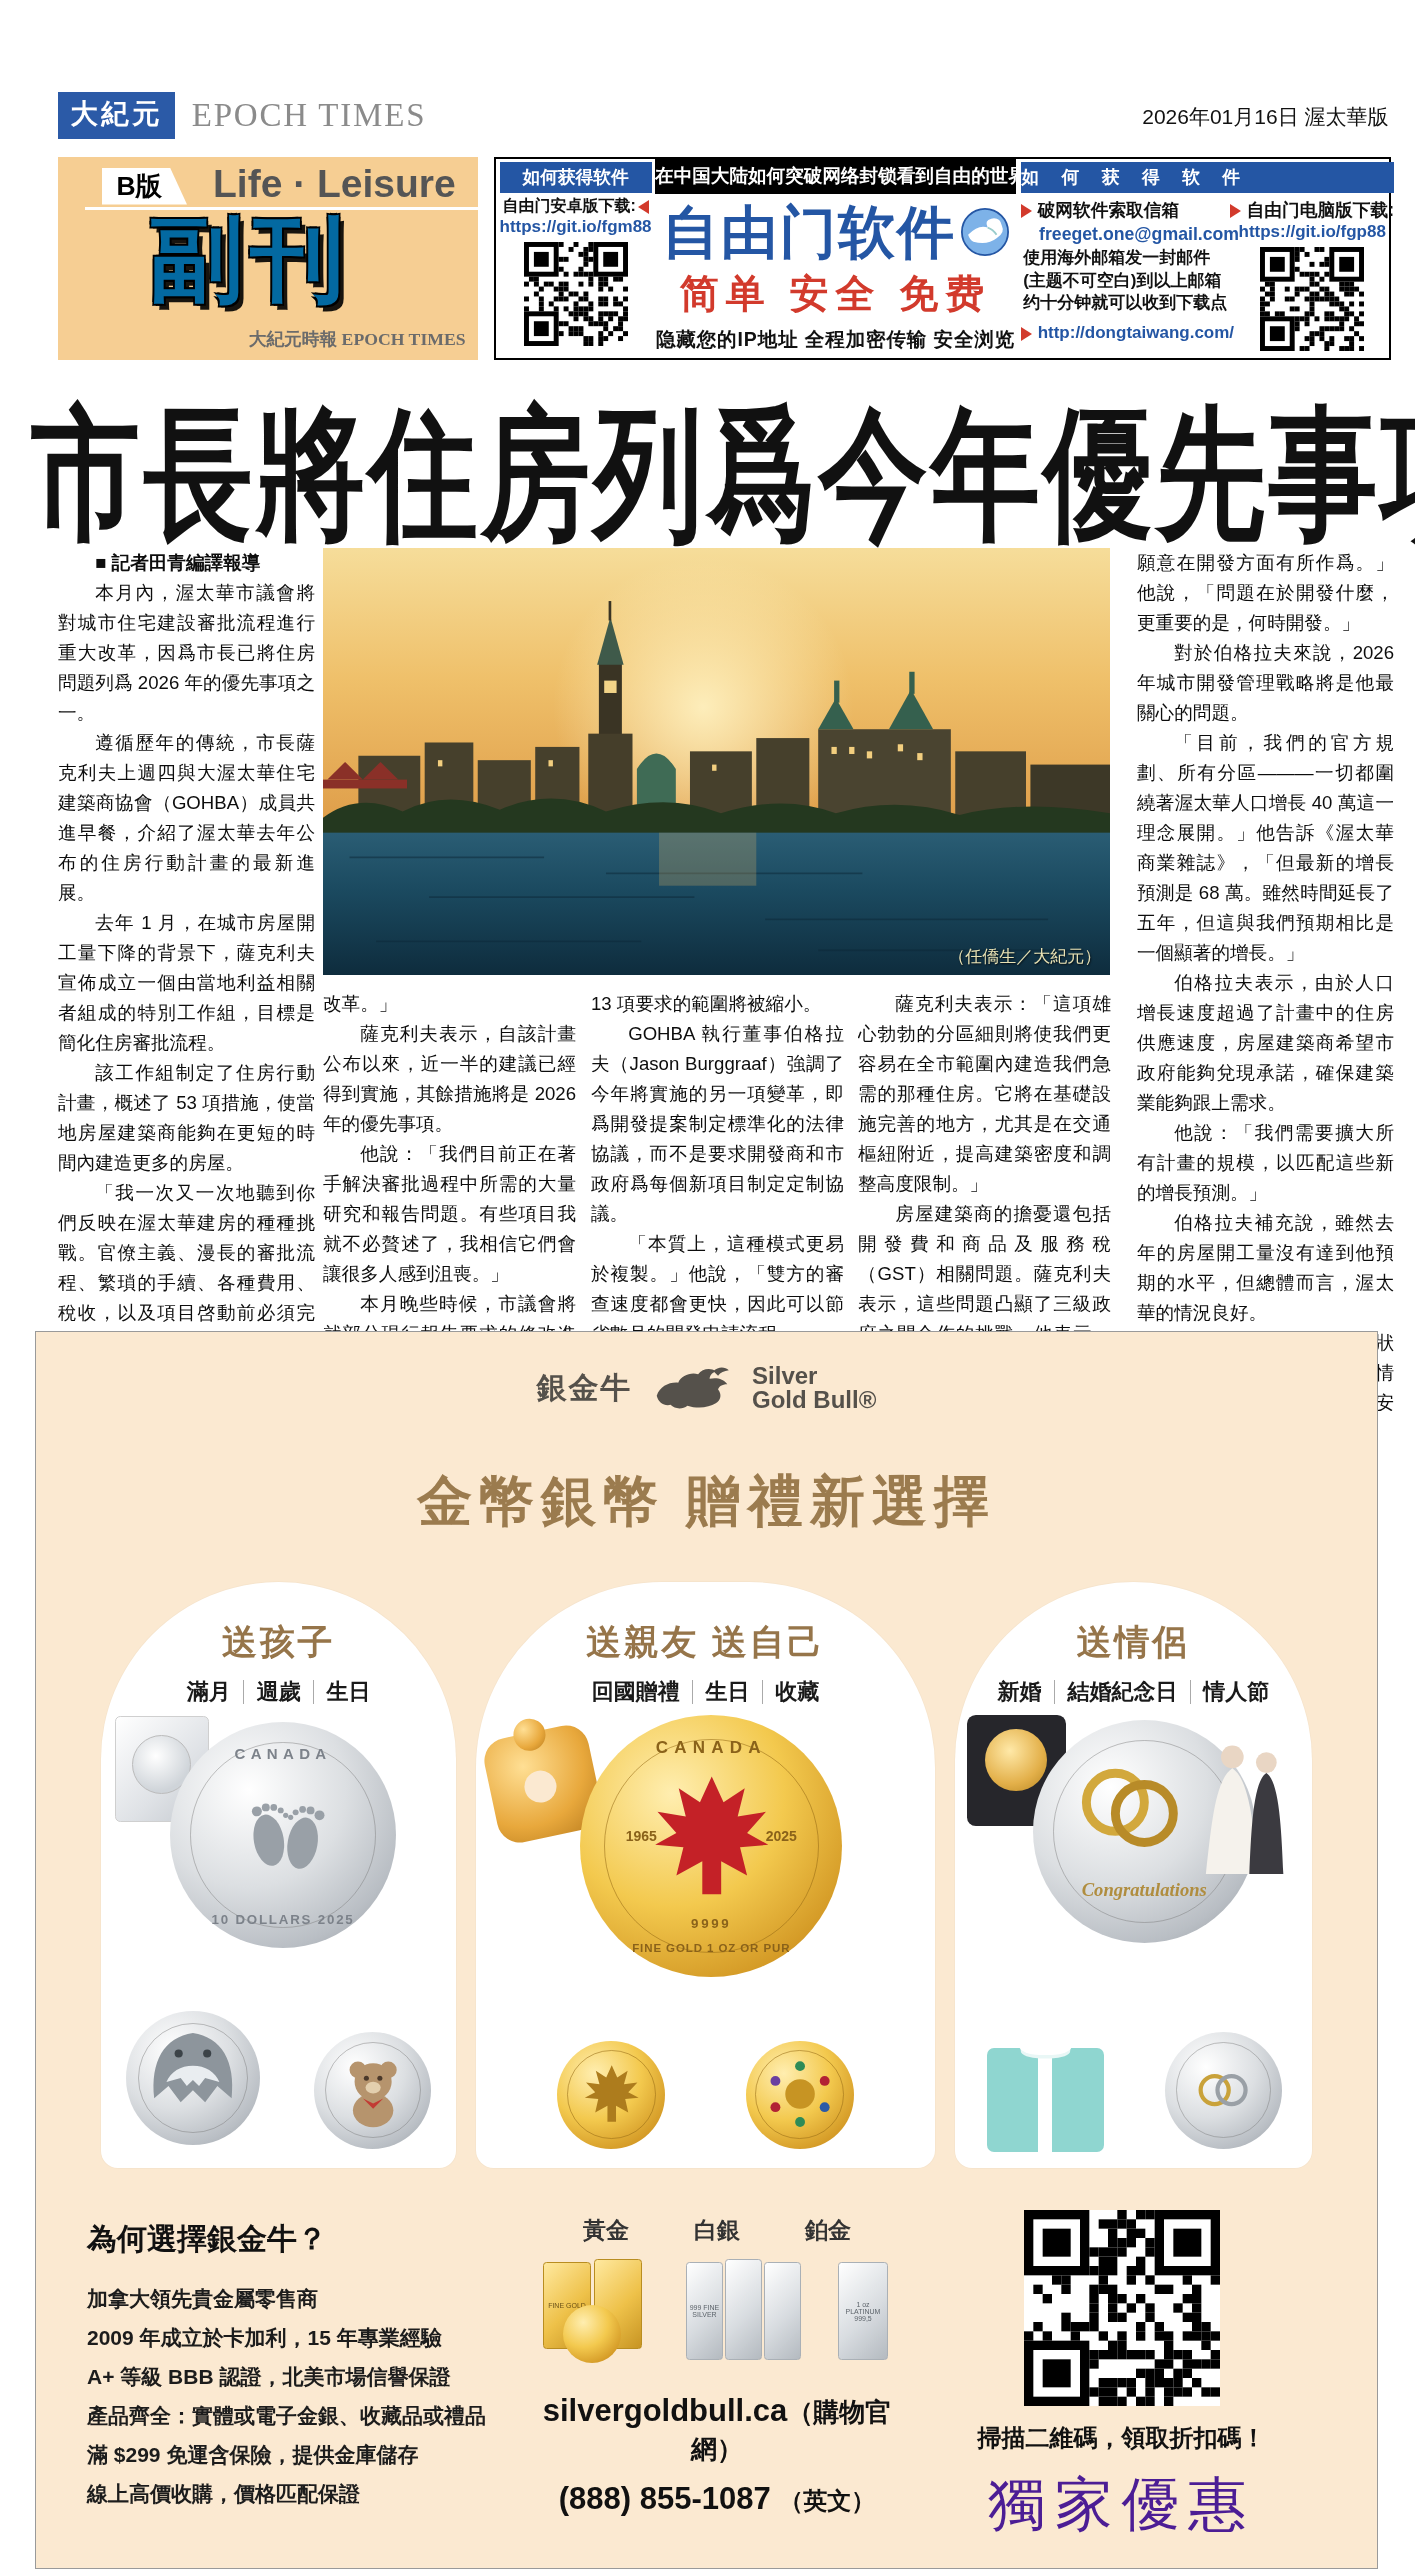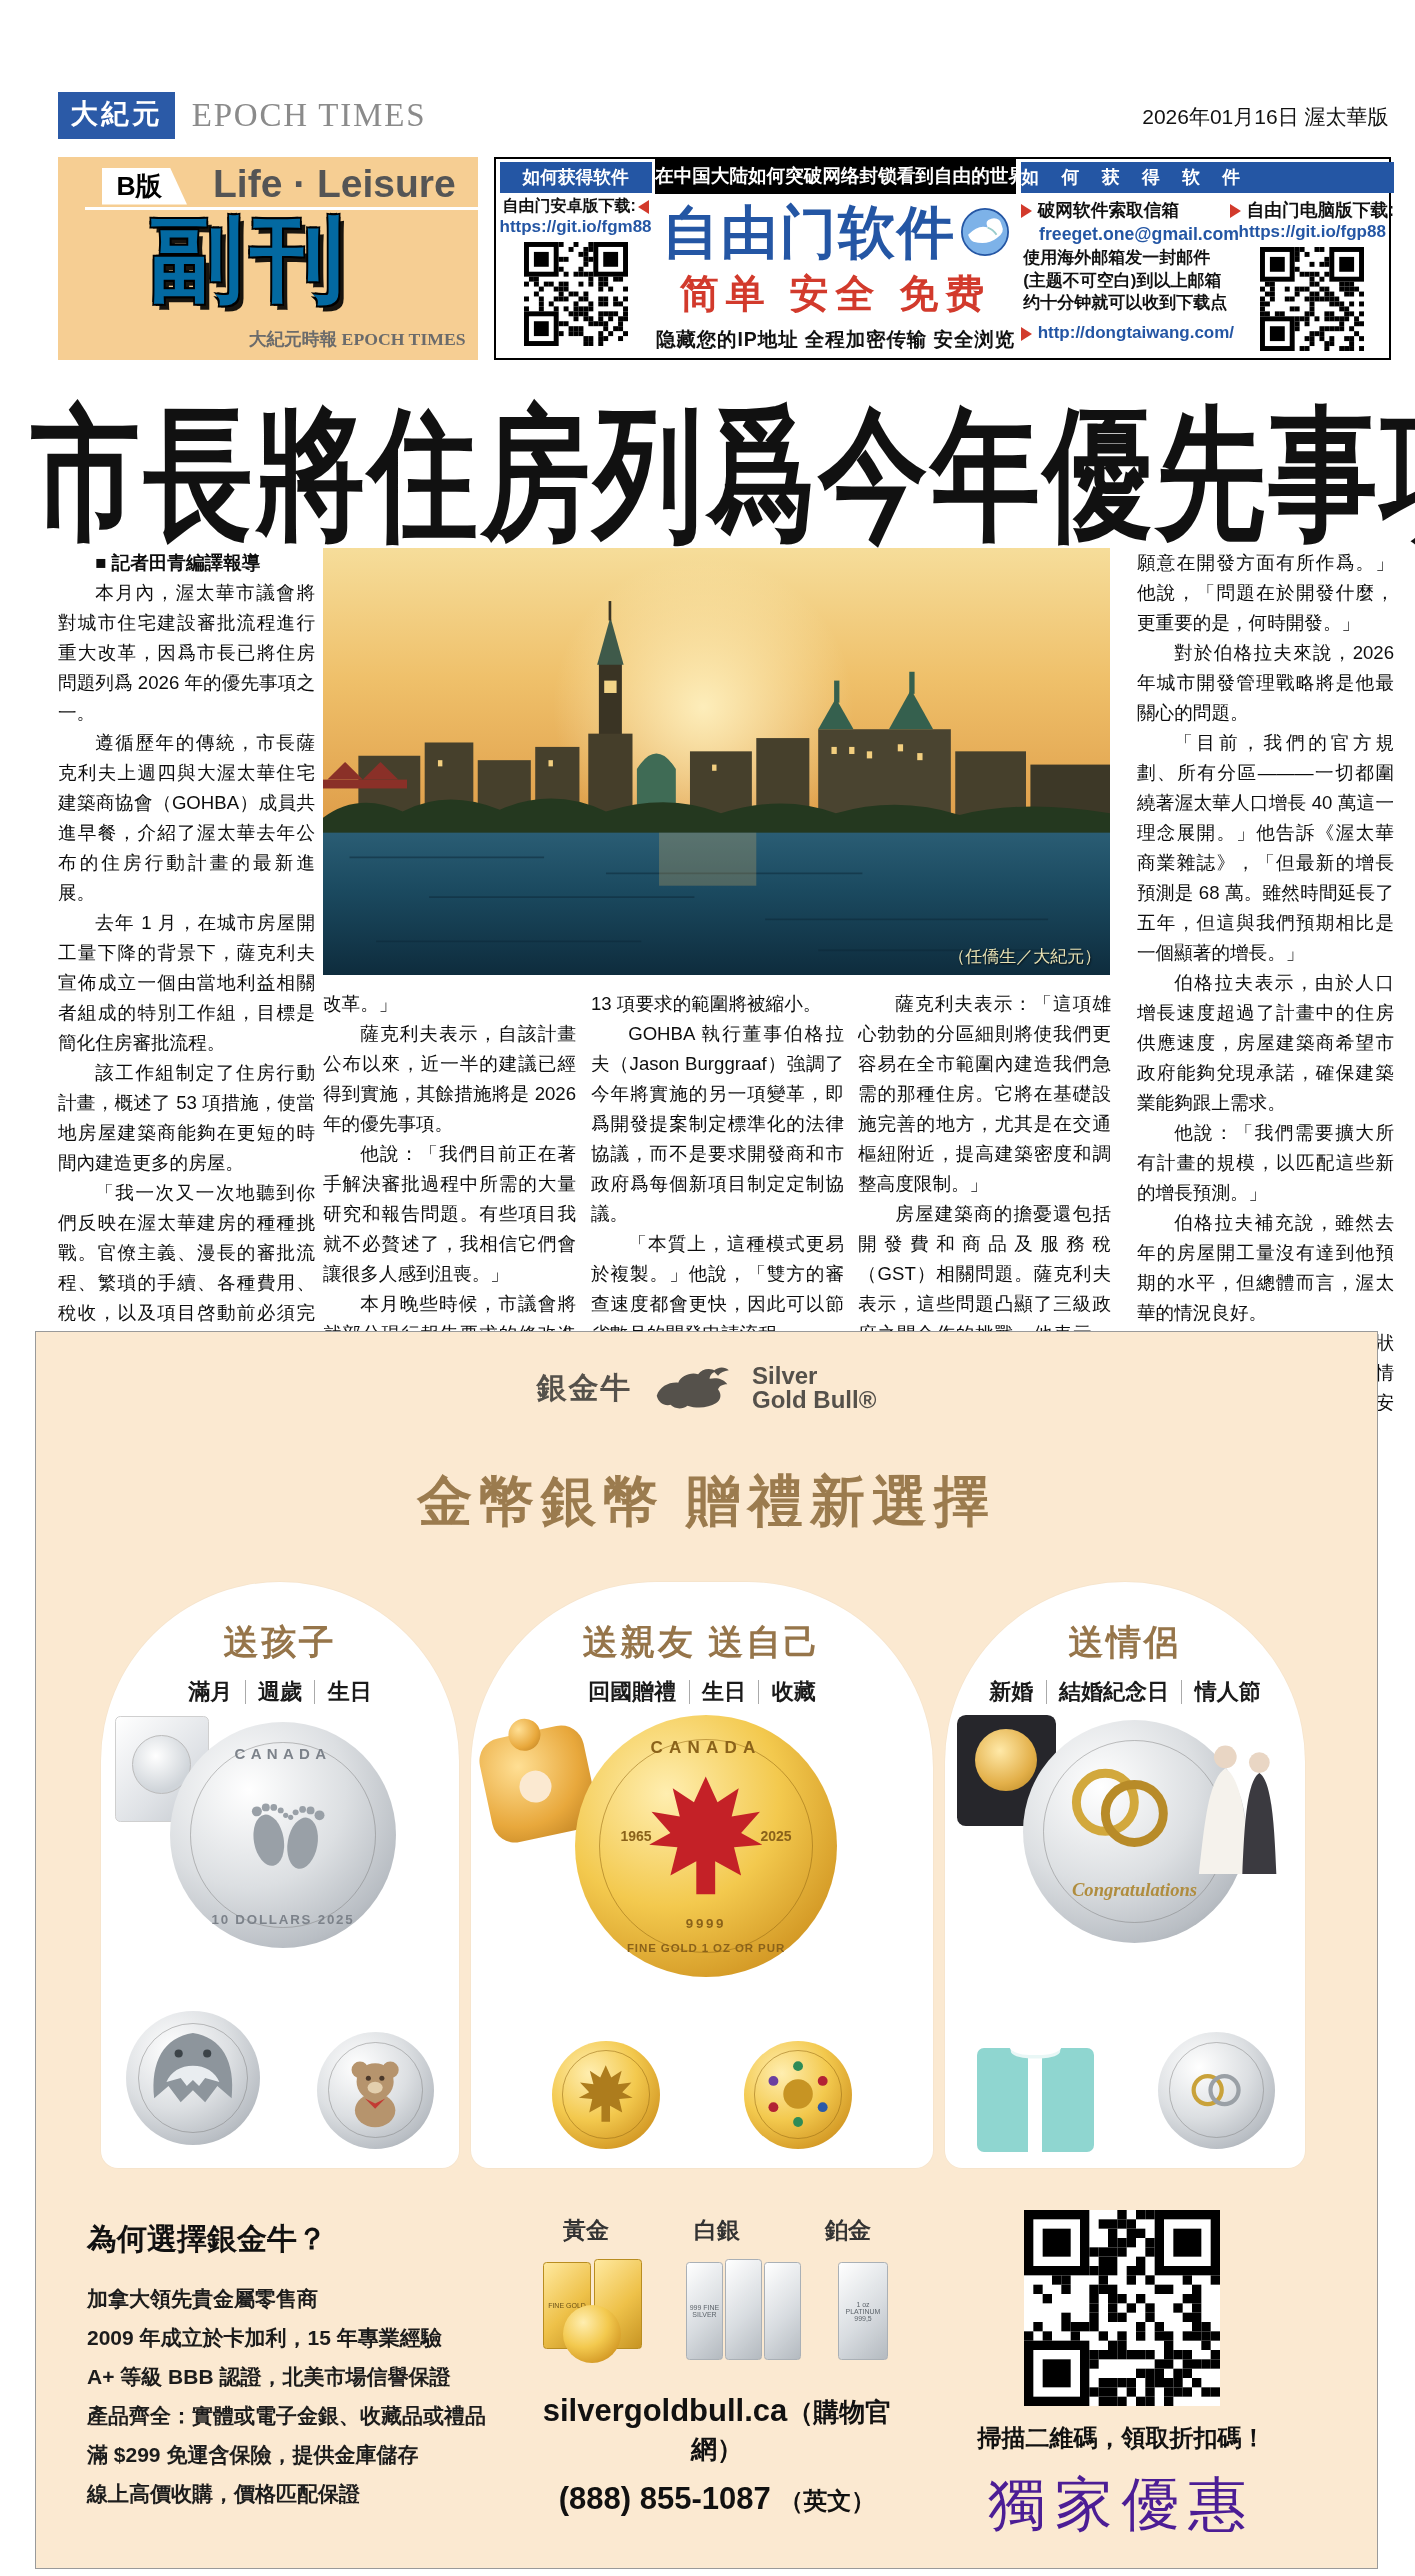--- a/index.html
+++ b/index.html
@@ -83,21 +83,21 @@
 
   
   .sgb{position:absolute;left:35px;top:1331px;width:1343px;height:1238px;background:#fbe9d1;
        border:0.9px solid #9a9a9a;box-sizing:border-box;}
   .sgb-logo-row{position:absolute;top:32px;left:0;right:0;display:flex;align-items:center;justify-content:center;gap:14px;color:#55514b;}
   .sgb-brand-cn{font-size:30px;font-weight:bold;letter-spacing:1.8px;}
   .bull{width:92px;height:48px;}
   .sgb-brand-en{font-size:24px;font-weight:bold;line-height:1.0;text-align:left;}
   .sgb-title{position:absolute;top:133px;left:0;right:0;text-align:center;font-family:"Liberation Serif",serif;
              font-size:55px;font-weight:bold;color:#9b7b4e;letter-spacing:7px;}
-  .cards{position:absolute;top:250px;left:65px;right:65px;height:586px;display:flex;gap:12px;}
+  .cards{position:absolute;top:250px;left:65px;right:65px;height:586px;display:flex;gap:20px;justify-content:flex-end;}
   .card{background:#fff;border-radius:186px 186px 17.7px 17.7px;position:relative;text-align:center;
         padding-top:37px;box-sizing:border-box;box-shadow:0 0 0 0.9px rgba(0,0,0,0.02);}
   .card-1{width:358px;}.card-2{width:462px;}.card-3{width:360px;}
   .card-title{font-size:35px;font-weight:bold;color:#96754a;letter-spacing:2.7px;}
   .occasions{margin-top:14px;display:flex;justify-content:center;align-items:center;}
   .occ{font-size:22px;font-weight:bold;color:#1a1a1a;padding:0 12.4px;border-right:1.8px solid #aaa;line-height:1.1;white-space:nowrap;}
   .occ:last-child{border-right:none;}
   .coin{border-radius:50%;position:absolute;}
   .coin-silver{background:radial-gradient(circle at 35% 30%,#ffffff,#dcdfe2 45%,#b9bec4 75%,#8f959b);}
   .coin-gold{background:radial-gradient(circle at 35% 30%,#ffeeb0,#f3c94e 45%,#d49a26 78%,#a97a1a);}
@@ -117,21 +117,21 @@
   .bluebox::after{content:"";position:absolute;left:32px;top:-16px;width:53px;height:23px;border-radius:50% 50% 40% 40%;
                   background:#fff;box-shadow:0 5.3px 0 -1.8px #e9f7f6;}
   .script{font-family:"Liberation Serif",serif;font-style:italic;color:#b08d3f;}
 
   
   .sgb-bottom{position:absolute;left:51px;right:51px;top:878px;height:336px;display:flex;}
   .why{width:430px;}
   .why-title{font-size:30px;font-weight:bold;color:#111;margin:8.8px 0 19.5px;}
   .why p{margin:0;font-size:21px;font-weight:bold;color:#1c1c1c;line-height:39px;text-indent:0;}
   .prod{width:400px;text-align:center;}
-  .prod-labels{display:flex;justify-content:center;gap:85px;font-size:23px;font-weight:bold;color:#333;margin-top:5.3px;}
+  .prod-labels{display:flex;justify-content:center;gap:65px;font-size:23px;font-weight:bold;color:#333;margin-top:5.3px;}
   .prod-imgs{margin-top:12.4px;height:115px;display:flex;justify-content:center;gap:37px;align-items:flex-start;}
   .bar{border-radius:3.5px;position:relative;font-size:7px;text-align:center;color:rgba(60,40,0,.75);display:flex;align-items:center;justify-content:center;}
   .bar-gold{background:linear-gradient(135deg,#ffe9a0,#eec149 55%,#c79423);border:0.9px solid #b98d20;}
   .bar-silver{background:linear-gradient(135deg,#ffffff,#d9dde1 55%,#b4bac0);border:0.9px solid #aab0b6;color:#5d646b;}
   .sgb-site{margin-top:19.5px;font-size:31px;font-weight:bold;color:#111;}
   .sgb-site .small{font-size:26px;}
   .sgb-phone{margin-top:14px;font-size:31px;font-weight:bold;color:#111;}
   .sgb-phone .small{font-size:24px;}
   .promo{flex:1;text-align:center;}
   .promo .qr{width:196px;height:196px;margin:0 auto;}

